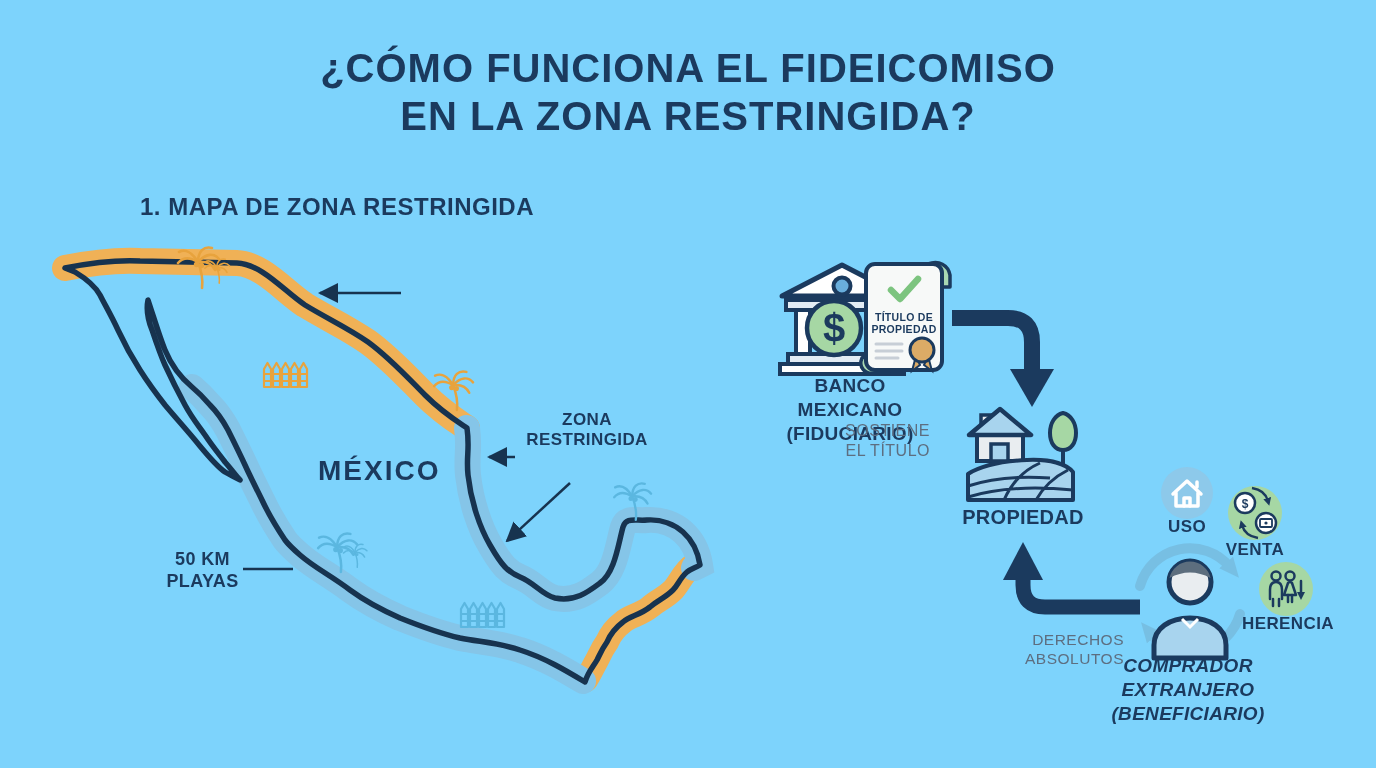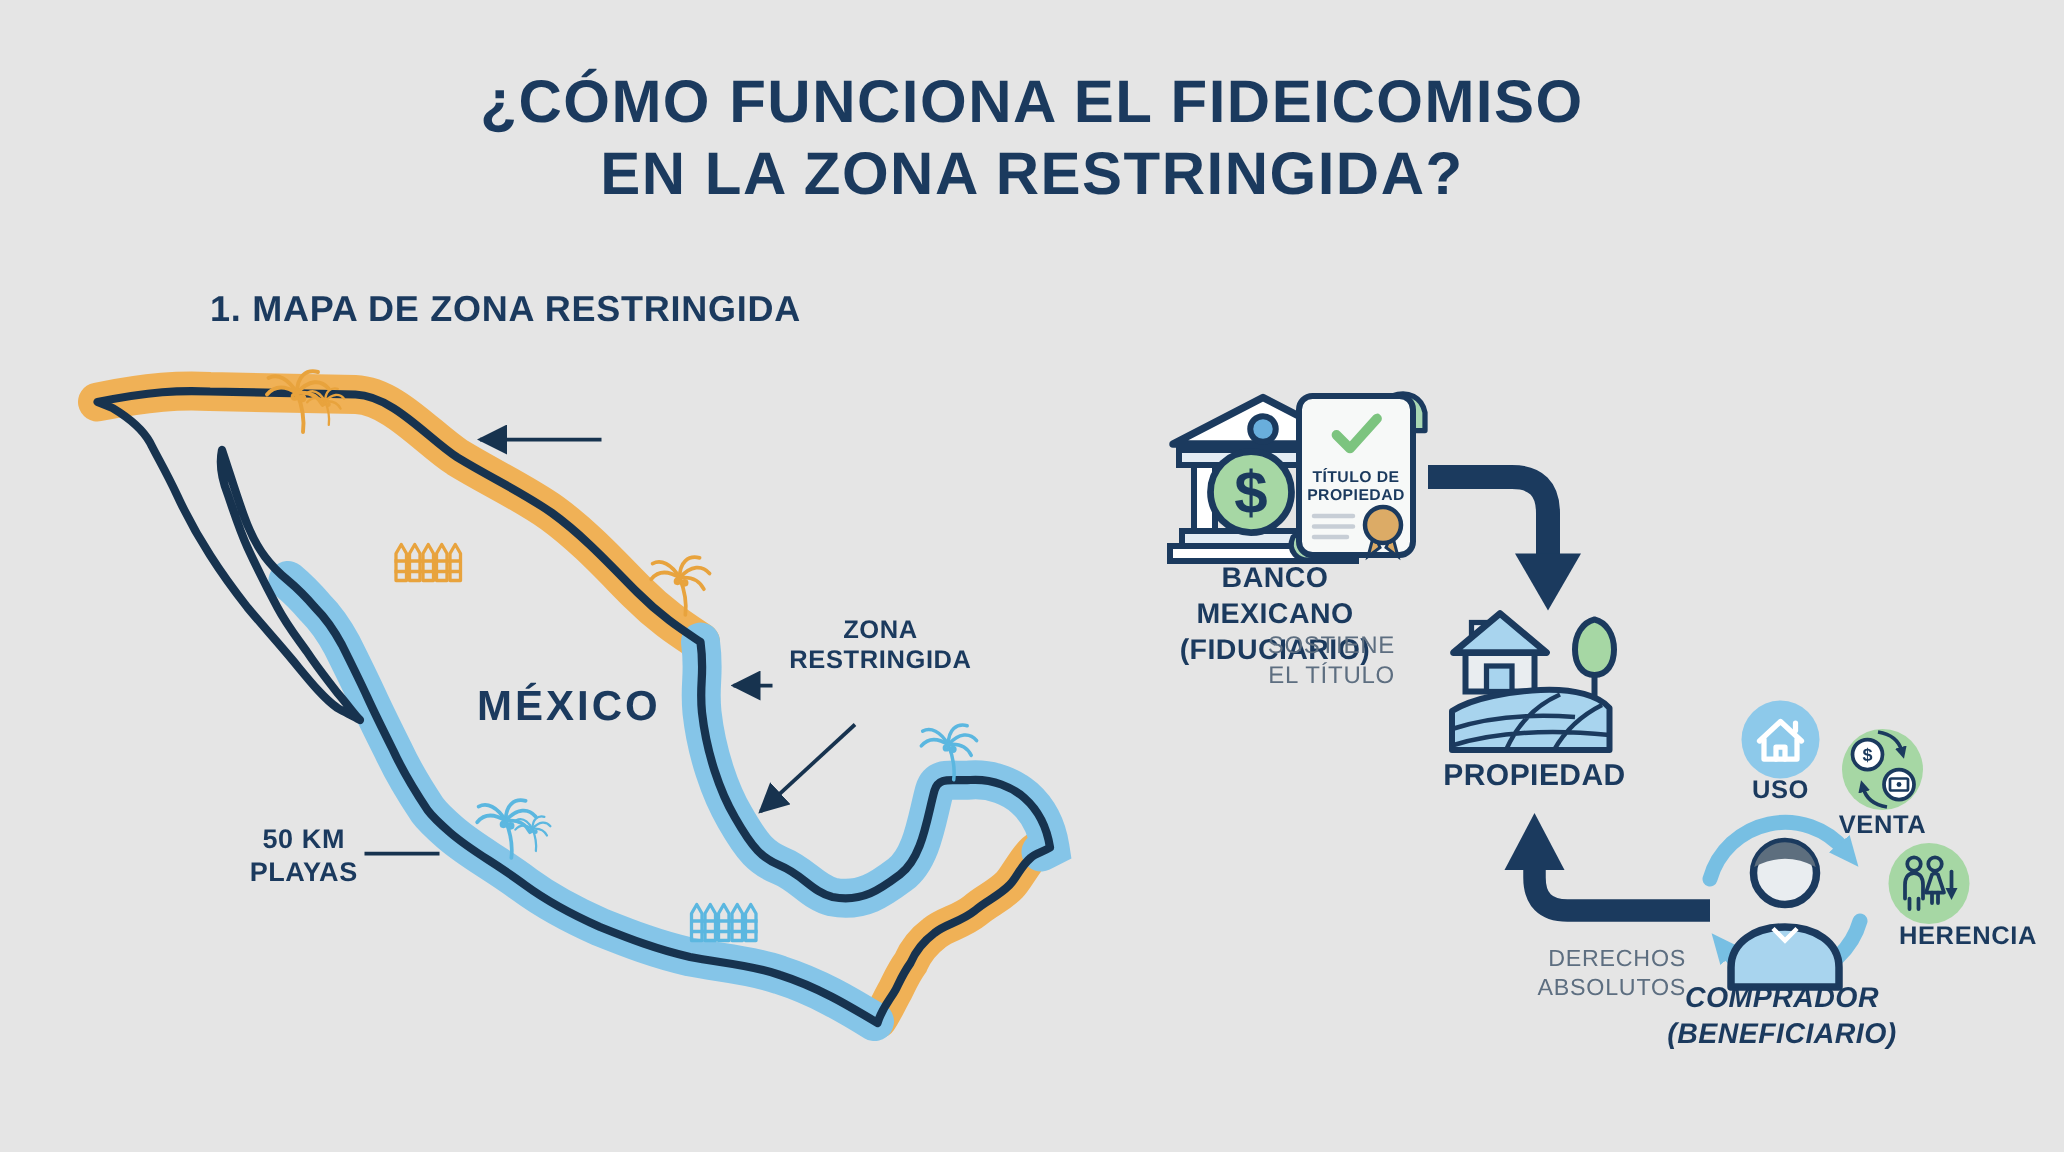--- a/index.html
+++ b/index.html
@@ -1,17 +1,17 @@
 <!DOCTYPE html>
 <html><head>
 <meta charset="utf-8">
 <style>
   html,body{margin:0;padding:0;}
   body{font-family:"Liberation Sans","DejaVu Sans",sans-serif;background:#ffffff;}
-  .stage{position:relative;width:1376px;height:768px;background:#e5e5e5;overflow:hidden;}
+  .stage{position:relative;width:1376px;height:768px;background:#7dd3fc;overflow:hidden;}
   .abs{position:absolute;}
   .title{left:0;top:44px;width:1376px;text-align:center;font-size:40px;font-weight:700;
          letter-spacing:1px;line-height:48px;color:#1b3a5e;}
   .section-heading{font-size:24px;font-weight:700;letter-spacing:.5px;color:#1b3a5e;}
   .map-label{font-size:17px;font-weight:700;letter-spacing:.4px;line-height:1.2;color:#1b3a5e;text-align:center;}
   .mexico-label{font-size:28px;font-weight:700;letter-spacing:2px;color:#1b3a5e;}
   .node-label{font-size:19px;font-weight:700;letter-spacing:.3px;line-height:1.25;color:#1b3a5e;text-align:center;}
   .sub-label{font-size:16px;font-weight:500;letter-spacing:.5px;line-height:1.25;color:#5d6e80;text-align:right;}
   .right-label{font-size:17px;font-weight:700;letter-spacing:.4px;color:#1b3a5e;text-align:center;}
   svg{display:block;}
@@ -204,24 +204,25 @@
     <div>(FIDUCIARIO)</div>
   </div>
   <div class="abs sub-label" style="left:770px;top:421px;width:160px;">
     <div>SOSTIENE</div>
     <div>EL TÍTULO</div>
   </div>
   <div class="abs node-label" style="left:948px;top:505px;width:150px;font-size:20px;">PROPIEDAD</div>
 
   <div class="abs right-label" style="left:1147px;top:517px;width:80px;">USO</div>
   <div class="abs right-label" style="left:1205px;top:540px;width:100px;">VENTA</div>
-  <div class="abs right-label" style="left:1218px;top:614px;width:140px;text-align:right;">HERENCIA</div>
+  <div class="abs right-label" style="left:1218px;top:614px;width:140px;">HERENCIA</div>
 
   <div class="abs sub-label" style="left:1000px;top:630px;width:124px;font-size:15.5px;">
     <div>DERECHOS</div>
     <div>ABSOLUTOS</div>
   </div>
   <div class="abs node-label" style="left:1098px;top:654px;width:180px;font-style:italic;">
     <div>COMPRADOR</div>
+    <div>EXTRANJERO</div>
     <div>(BENEFICIARIO)</div>
   </div>
 
 </div>
 
 </body></html>

